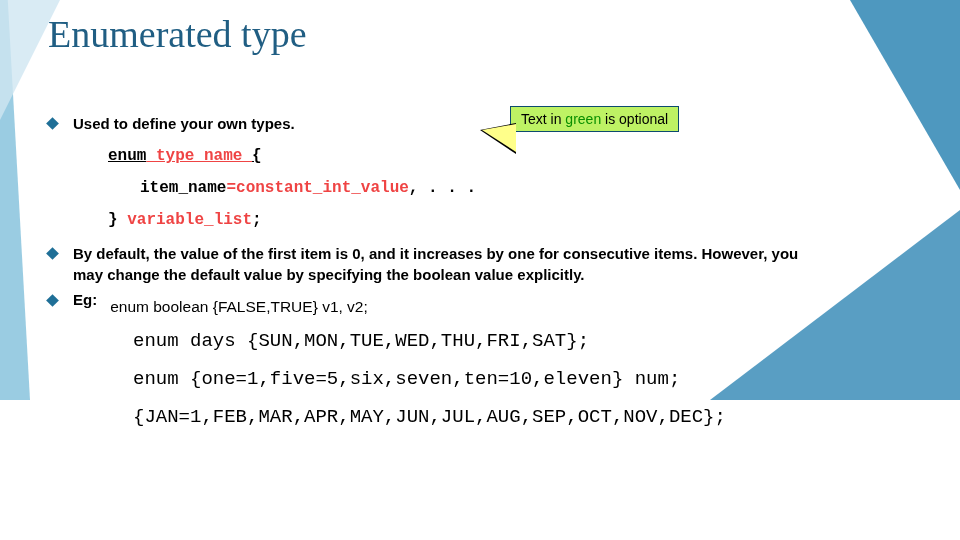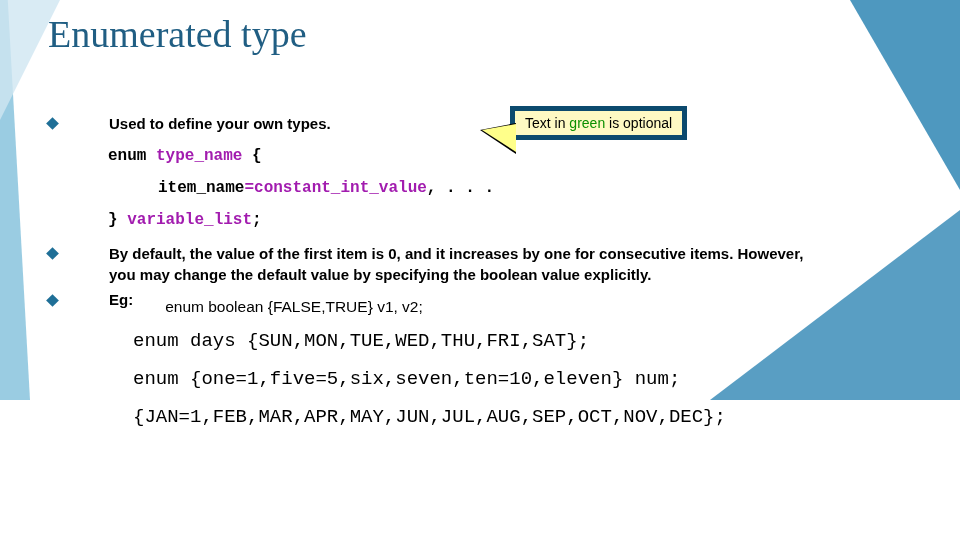--- a/index.html
+++ b/index.html
@@ -13,40 +13,40 @@
   .triangle-bl { position: absolute; bottom: 0; left: 0; width: 0; height: 0;
     border-right: 30px solid transparent; border-bottom: 540px solid #6fb7d6; opacity: .7; }
   .triangle-tl { position: absolute; top: 0; left: 0; width: 0; height: 0;
     border-right: 60px solid transparent; border-top: 120px solid #cfe6f1; opacity: .8; }
 
   .title { position: absolute; top: 12px; left: 48px;
     font-family: "Comic Sans MS", "Comic Sans", cursive; font-size: 38px; color: #205e83; }
 
   .content { position: absolute; top: 110px; left: 48px; right: 60px; }
 
-  .bul { display: flex; align-items: flex-start; margin-top: 4px; gap: 36px; }
+  .bul { display: flex; align-items: flex-start; margin-top: 4px; }
   .diamond { flex: 0 0 auto; width: 9px; height: 9px; background: #1f6f97; transform: rotate(45deg); margin-top: 5px; margin-right: 16px; }
   .bul-text { font-size: 15px; font-weight: 700; color: #000; line-height: 1.35; }
 
   .row1 { margin-bottom: 4px; }
 
   .callout-wrap { position: absolute; top: 106px; left: 510px; }
-  .callout-box { background: #fef9c3; border: 5px solid #0c4a6e; padding: 4px 10px; font-size: 14px; white-space: nowrap; }
+  .callout-box { background: #bef264; border: 1px solid #0c4a6e; padding: 4px 10px; font-size: 14px; white-space: nowrap; }
   .callout-box .green { color: #0a8f00; }
   .callout-tail { position: absolute; left: -28px; top: 18px; width: 0; height: 0;
     border-right: 34px solid #ffff8a; border-top: 6px solid transparent; border-bottom: 22px solid transparent; }
   .callout-tail-border { position: absolute; left: -30px; top: 17px; width: 0; height: 0;
     border-right: 36px solid #000; border-top: 7px solid transparent; border-bottom: 24px solid transparent; }
 
   .syntax-block { margin-left: 60px; margin-top: 6px; margin-bottom: 8px; font-family: "Courier New", monospace; font-size: 16px; font-weight: 700; line-height: 2.0; }
-  .syntax-block .line2 { margin-left: 50px; }
-  .u { }
-  .g { color: #a21caf; }
+  .syntax-block .line2 { margin-left: 32px; }
+  .u { text-decoration: underline; }
+  .g { color: #ef4444; }
 
-  .eg-label { font-weight: 700; font-size: 15px; margin-right: 32px; }
+  .eg-label { font-weight: 700; font-size: 15px; margin-right: 13px; }
   .eg-block { font-family: "Courier New", monospace; font-size: 19px; line-height: 2.0; margin-left: 85px; }
   .eg-row { display: flex; align-items: flex-start; margin-top: 6px; }
 
   .default-row { margin-top: 8px; max-width: 760px; }
 </style>
 </head>
 <body>
 
 <div class="slide">
   <div class="triangle-bl"></div>

